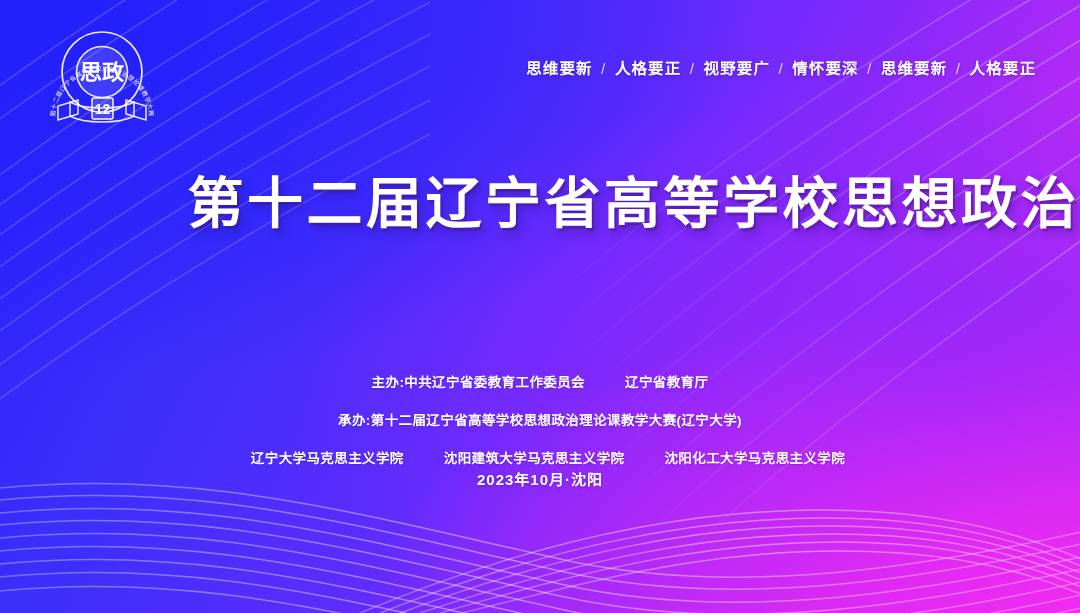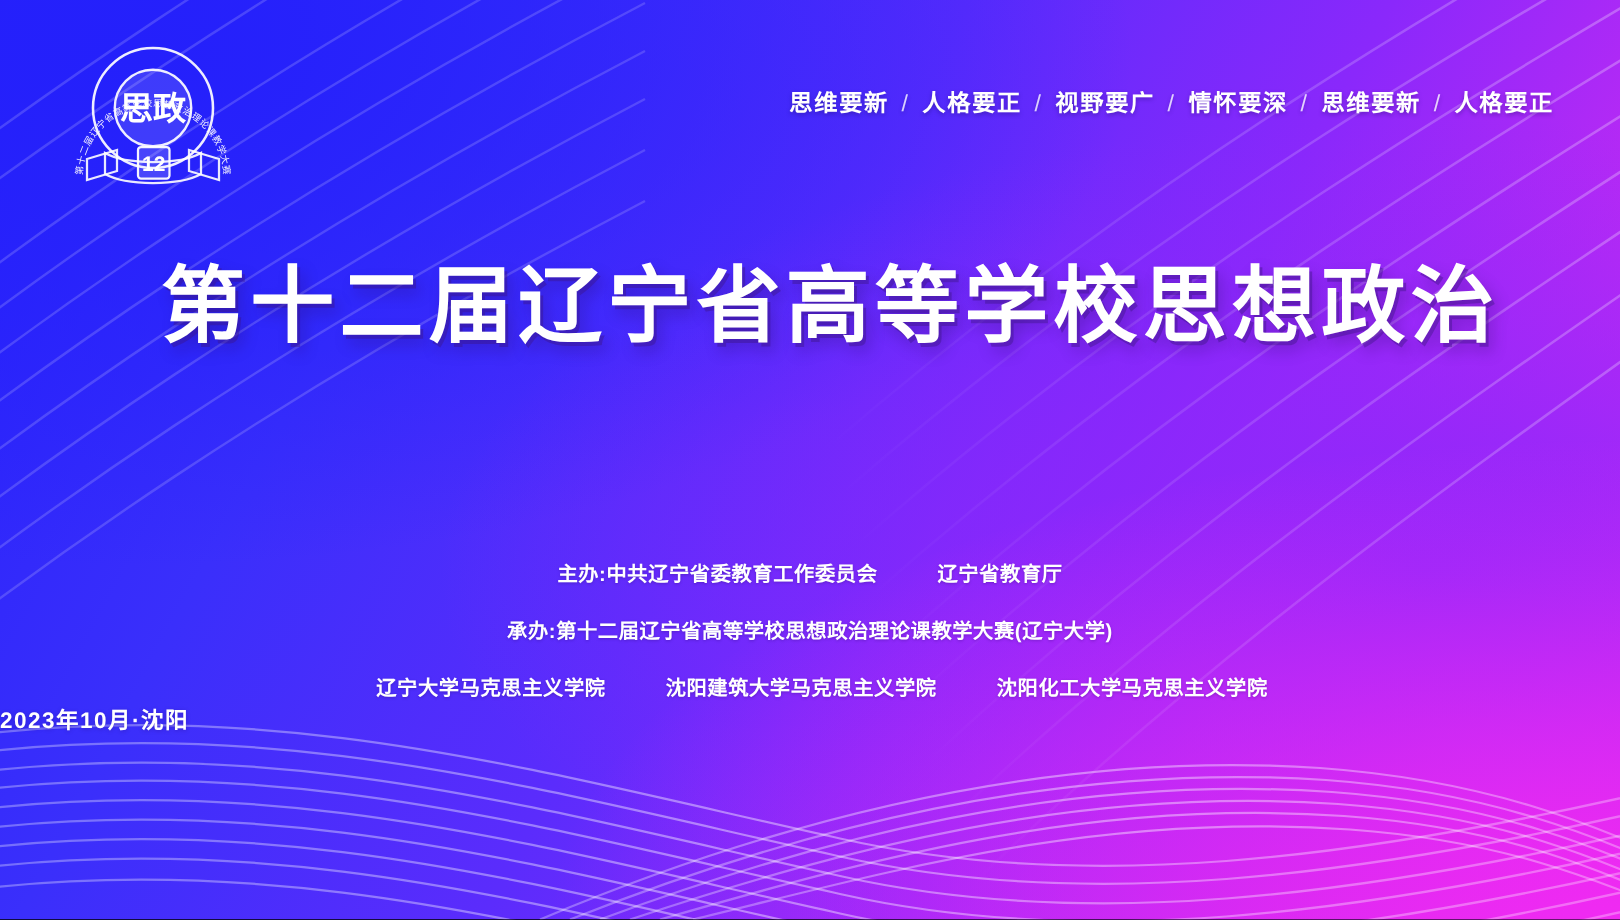--- a/index.html
+++ b/index.html
@@ -55,21 +55,21 @@
     font-weight: 400;
     padding: 0 3px;
   }
 
   
   .title-block {
     position: absolute;
     left: 0;
     right: 0;
     top: 168px;
-    text-align: center;
+    text-align: right;
     padding-left: 27px;
   }
   .title-line {
     color: #ffffff;
     font-weight: 900;
     font-size: 56px;
     line-height: 71px;
     letter-spacing: 3.5px;
     text-shadow:
       2px 3px 0 rgba(60,20,130,.40),
@@ -94,21 +94,21 @@
     margin-top: 16px;
   }
   .info-line.indent { padding-left: 16px; }
   .info-line .gap-lg { display: inline-block; width: 40px; }
 
   
   .date-line {
     position: absolute;
     left: 0; right: 0;
     top: 468px;
-    text-align: left;
+    text-align: center;
     color: #ffffff;
     font-size: 15px;
     font-weight: 700;
     letter-spacing: 1px;
     text-shadow: 0 1px 3px rgba(40,10,100,.30);
   }
 </style>
 </head>
 <body>
 

